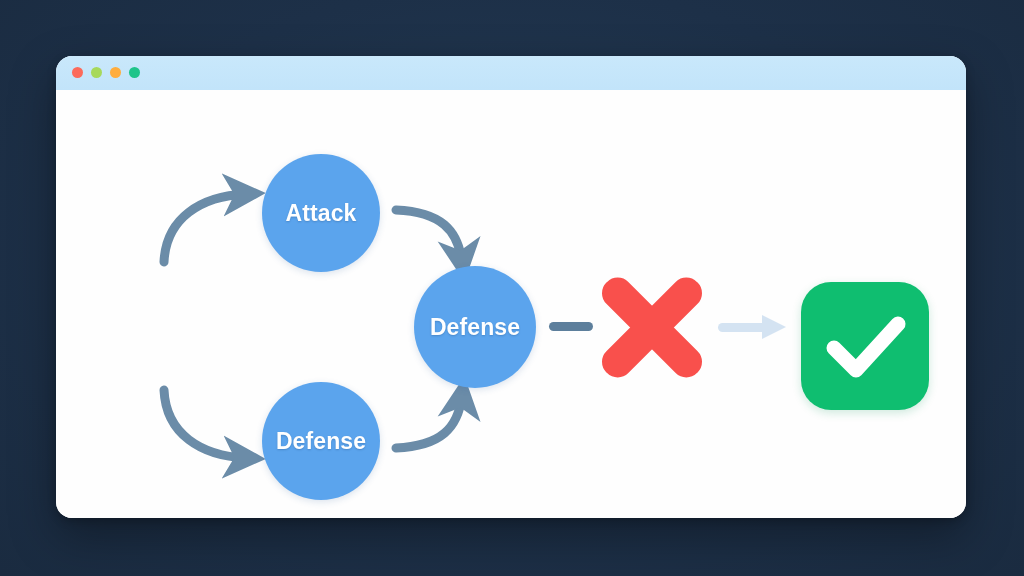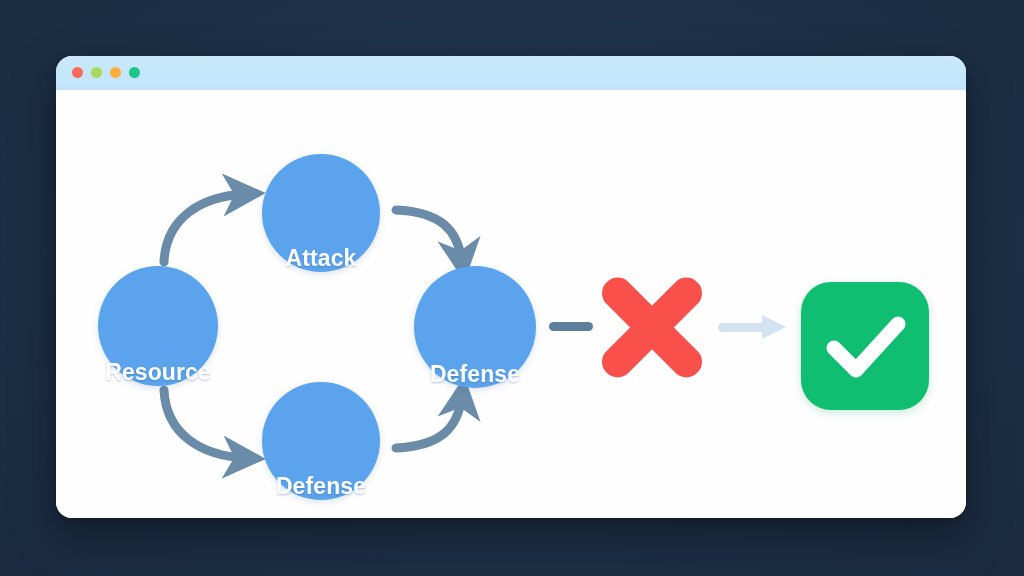--- a/index.html
+++ b/index.html
@@ -63,21 +63,21 @@
     height: 428px;
     background: #fefefe;
   }
 
   
   .node {
     position: absolute;
     border-radius: 50%;
     background: #5ba4ed;
     display: flex;
-    align-items: flex-end;
+    align-items: center;
     justify-content: center;
     box-shadow: 0 2px 7px rgba(40,90,150,0.16);
   }
   .node-label {
     color: #ffffff;
     font-weight: bold;
     font-size: 23px;
     letter-spacing: 0.1px;
     text-shadow: 0 1px 2px rgba(30,70,120,0.30);
     white-space: nowrap;
@@ -193,23 +193,20 @@
           </marker>
         </defs>
         <g fill="none" stroke="#6b8ca8" stroke-width="9" stroke-linecap="round">
           <path d="M 108,172 C 110,128 145,106 190,104" marker-end="url(#ah)"></path>
           <path d="M 340,120 C 385,122 402,140 406,172" marker-end="url(#ah)"></path>
           <path d="M 108,300 C 110,344 145,366 190,368" marker-end="url(#ah)"></path>
           <path d="M 340,358 C 385,356 402,338 406,306" marker-end="url(#ah)"></path>
         </g>
       </svg>
 
-      <div class="node" id="node-resource">
-        <span class="node-label">Resource</span>
-      </div>
 
       <div class="node" id="node-attack">
         <span class="node-label">Attack</span>
       </div>
 
       <div class="node" id="node-defense-bottom">
         <span class="node-label">Defense</span>
       </div>
 
       <div class="node" id="node-defense-center">

